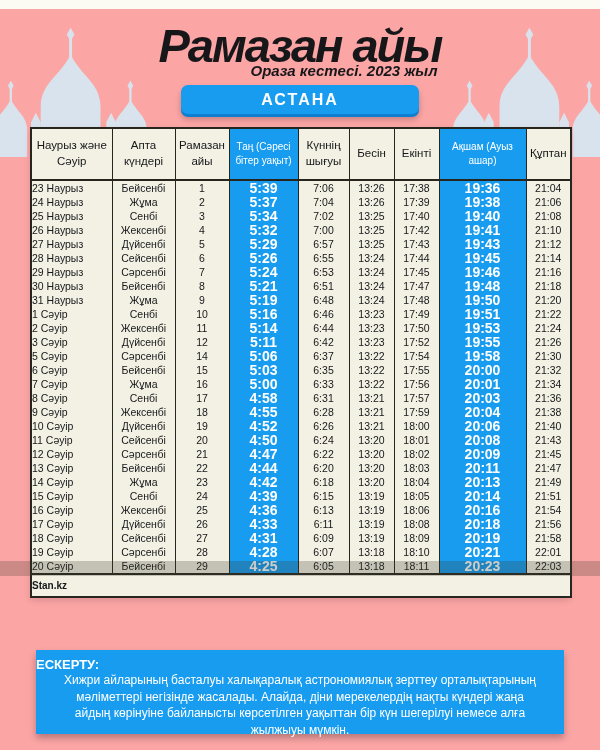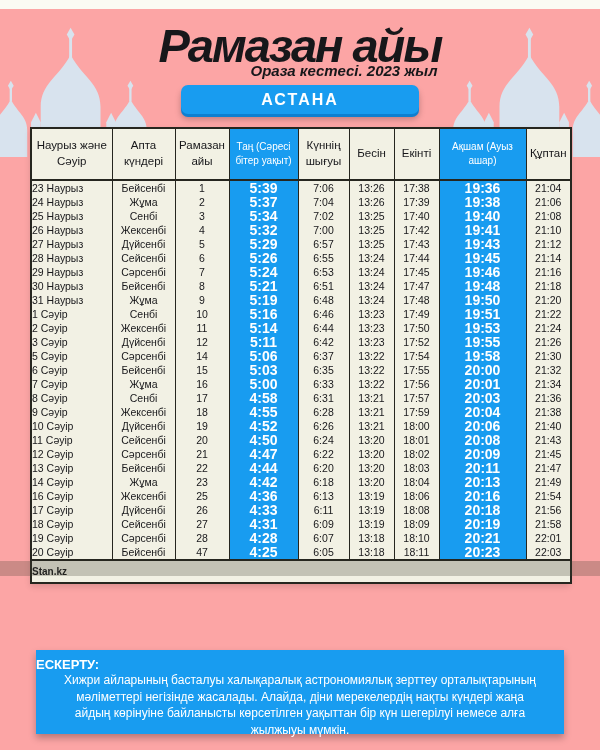--- a/index.html
+++ b/index.html
@@ -382,20 +382,31 @@
             <td>Жұма</td>
             <td>23</td>
             <td class="blue">4:42</td>
             <td>6:18</td>
             <td>13:20</td>
             <td>18:04</td>
             <td class="blue">20:13</td>
             <td>21:49</td>
           </tr>
           <tr>
+            <td class="date">15 Сәуір</td>
+            <td>Сенбі</td>
+            <td>24</td>
+            <td class="blue">4:39</td>
+            <td>6:15</td>
+            <td>13:19</td>
+            <td>18:05</td>
+            <td class="blue">20:14</td>
+            <td>21:51</td>
+          </tr>
+          <tr>
             <td class="date">16 Сәуір</td>
             <td>Жексенбі</td>
             <td>25</td>
             <td class="blue">4:36</td>
             <td>6:13</td>
             <td>13:19</td>
             <td>18:06</td>
             <td class="blue">20:16</td>
             <td>21:54</td>
           </tr>
@@ -428,21 +439,21 @@
             <td class="blue">4:28</td>
             <td>6:07</td>
             <td>13:18</td>
             <td>18:10</td>
             <td class="blue">20:21</td>
             <td>22:01</td>
           </tr>
           <tr>
             <td class="date">20 Сәуір</td>
             <td>Бейсенбі</td>
-            <td>47</td>
+            <td>29</td>
             <td class="blue">4:25</td>
             <td>6:05</td>
             <td>13:18</td>
             <td>18:11</td>
             <td class="blue">20:23</td>
             <td>22:03</td>
           </tr>
         </tbody>
       <tfoot>
         <tr class="footer-row">

